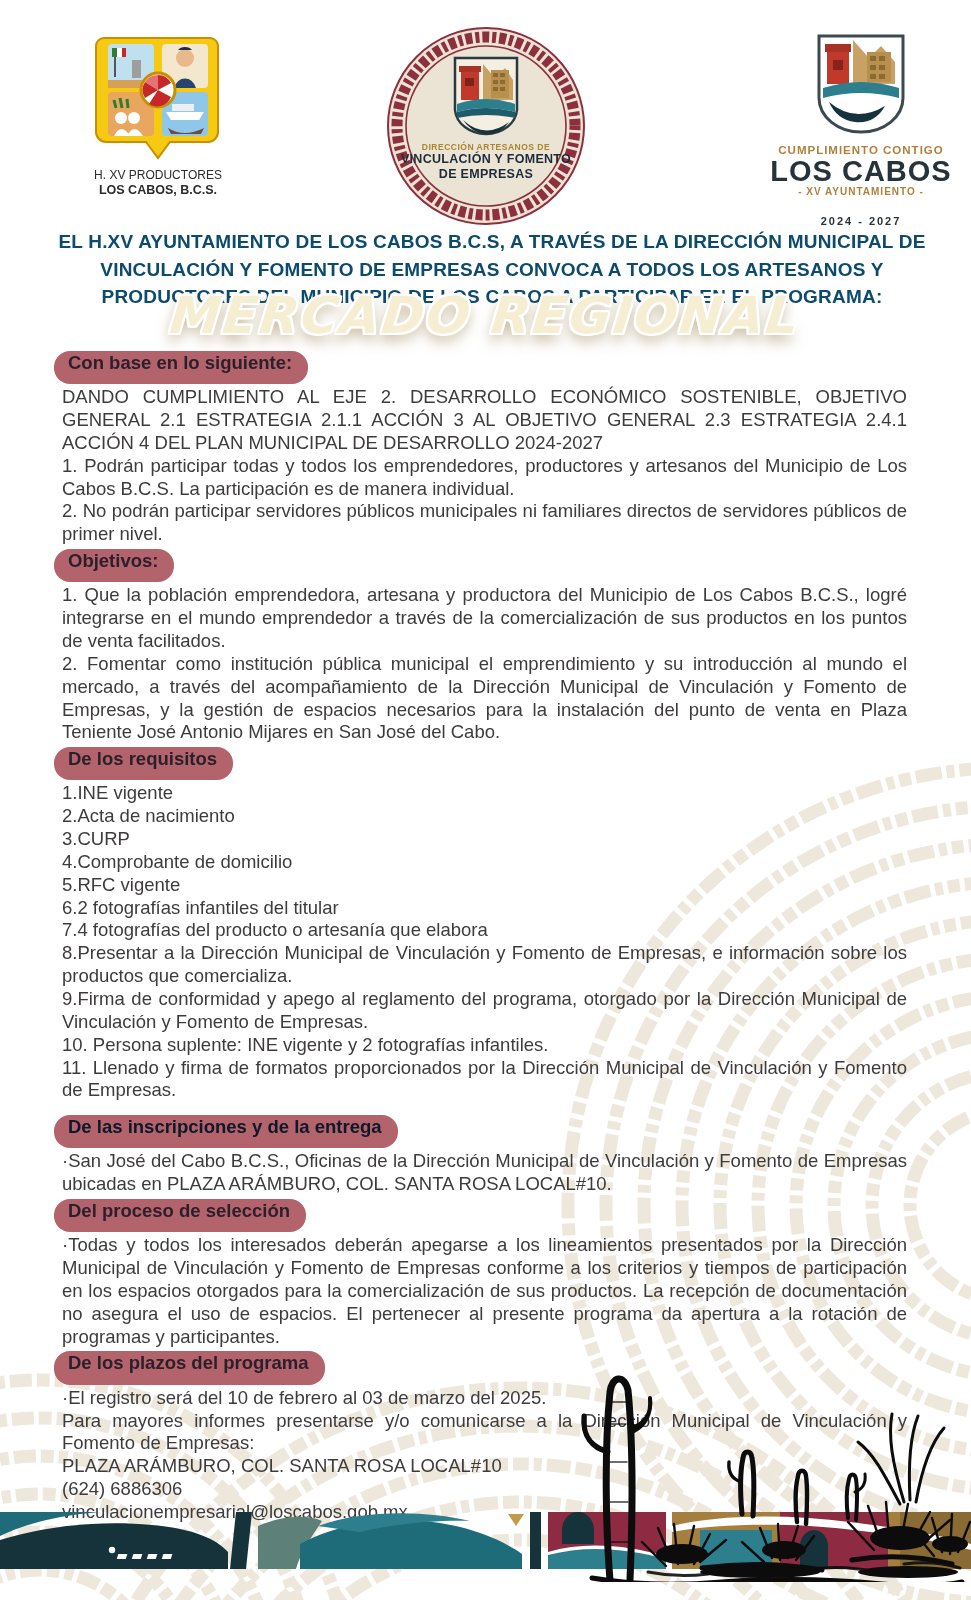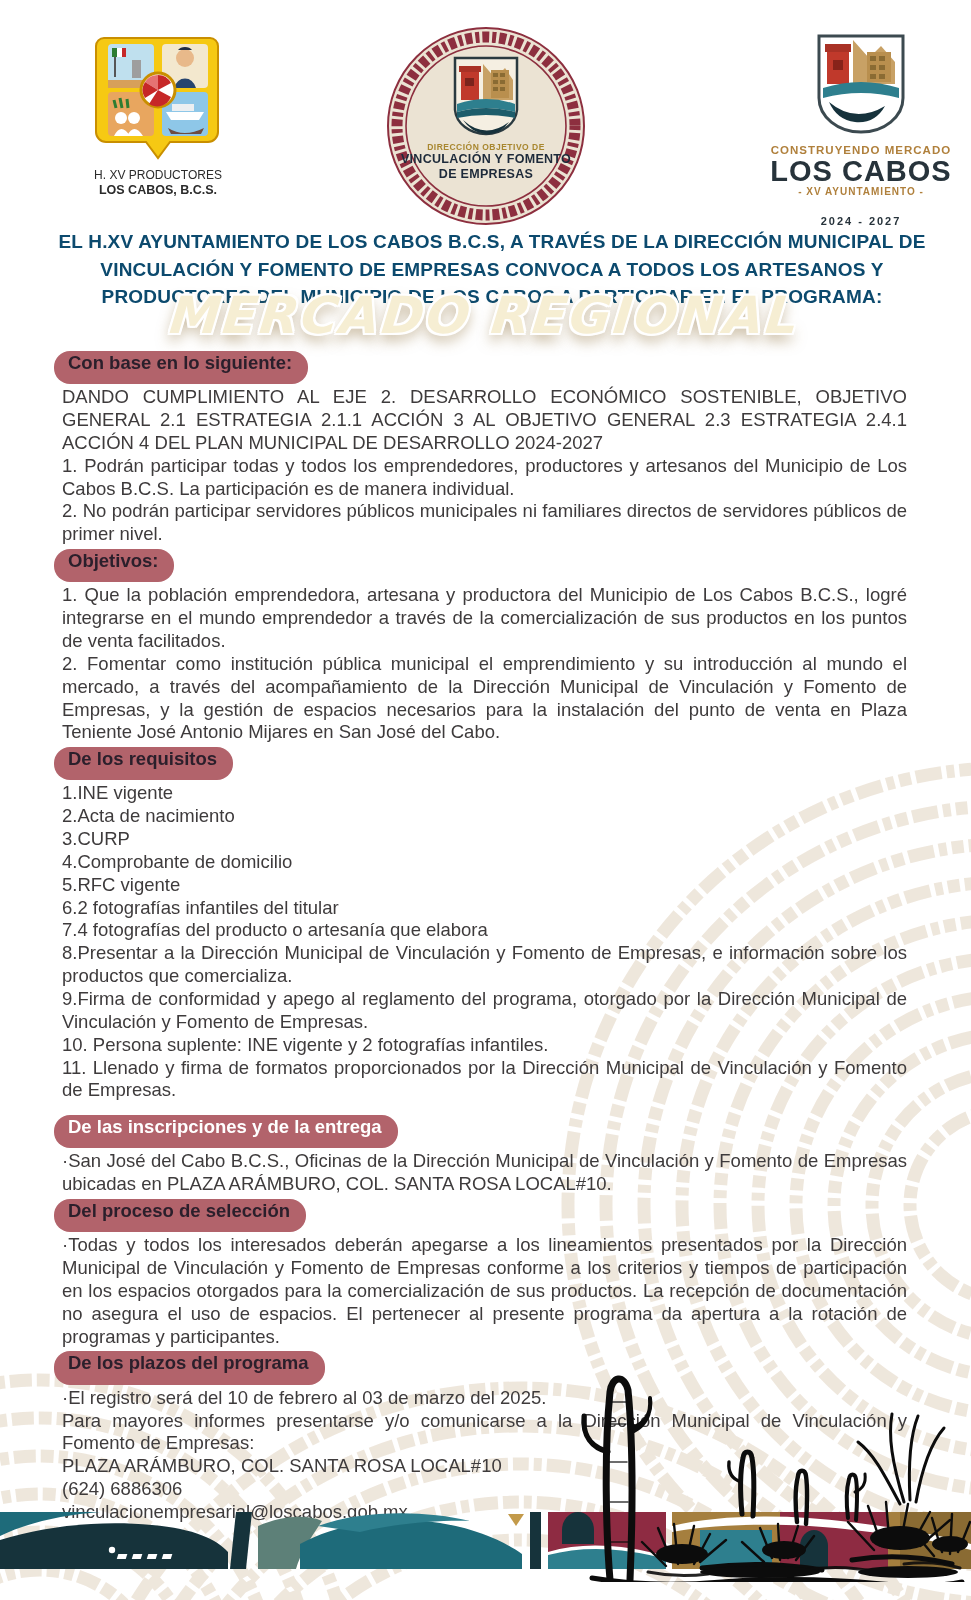--- a/index.html
+++ b/index.html
@@ -136,21 +136,21 @@
               <rect x="47" y="24" width="5" height="4"></rect>
               <rect x="40" y="31" width="5" height="4"></rect>
               <rect x="47" y="31" width="5" height="4"></rect>
             </g>
           <path d="M4 48 q30 -10 58 0 v8 q-29 -8 -58 0 z" fill="#2e7f8e"></path>
           <path d="M4 56 q30 -8 58 0 v6 q-29 -6 -58 0 z" fill="#1d5d6b"></path>
           <path d="M10 64 q22 20 46 2 q-10 14 -24 12 q-14 -2 -22 -14 z" fill="#16323c"></path>
         </g>
       </svg>
       <div class="seal-texts">
-        <div class="seal-l1">DIRECCIÓN OBJETIVO DE</div>
+        <div class="seal-l1">DIRECCIÓN ARTESANOS DE</div>
         <div class="seal-l2">VINCULACIÓN Y FOMENTO</div>
         <div class="seal-l3">DE EMPRESAS</div>
       </div>
     </div>
 
     <div class="logo-right">
       <svg width="92" height="104" viewBox="0 0 92 104">
         <path d="M4 4 h84 v62 a42 34 0 0 1 -42 34 a42 34 0 0 1 -42 -34 z" fill="#ffffff" stroke="#3c4a50" stroke-width="3"></path>
         <rect x="12" y="18" width="22" height="34" fill="#c0392b"></rect>
         <rect x="10" y="12" width="26" height="8" fill="#a93226"></rect>
@@ -161,35 +161,35 @@
             <rect x="55" y="24" width="6" height="5"></rect>
             <rect x="64" y="24" width="6" height="5"></rect>
             <rect x="55" y="33" width="6" height="5"></rect>
             <rect x="64" y="33" width="6" height="5"></rect>
             <rect x="55" y="42" width="6" height="5"></rect>
             <rect x="64" y="42" width="6" height="5"></rect>
           </g>
         <path d="M8 56 q38 -12 76 0 v10 q-38 -10 -76 0 z" fill="#2e7f8e"></path>
         <path d="M14 70 q26 22 56 4 q-10 18 -30 16 q-18 -2 -26 -20 z" fill="#16323c"></path>
       </svg>
-      <div class="lr1">CONSTRUYENDO MERCADO</div>
+      <div class="lr1">CUMPLIMIENTO CONTIGO</div>
       <div class="lr2">LOS CABOS</div>
       <div class="lr3">- XV AYUNTAMIENTO -</div>
       <div class="lr4">2024 - 2027</div>
     </div>
   </div>
 
   <div class="intro">EL H.XV AYUNTAMIENTO DE LOS CABOS B.C.S, A TRAVÉS DE LA DIRECCIÓN MUNICIPAL DE VINCULACIÓN Y FOMENTO DE EMPRESAS CONVOCA A TODOS LOS ARTESANOS Y PRODUCTORES DEL MUNICIPIO DE LOS CABOS A PARTICIPAR EN EL PROGRAMA:</div>
   <div class="big-title" style="color: rgb(246, 238, 211);">MERCADO REGIONAL</div>
 
   <div class="content" style="color: rgb(62, 59, 60);">
       <section class="sec"><div class="badge" style="background: rgb(178, 99, 107); color: rgb(43, 31, 43);">Con base en lo siguiente:</div><p class="para just">DANDO CUMPLIMIENTO AL EJE 2. DESARROLLO ECONÓMICO SOSTENIBLE, OBJETIVO GENERAL 2.1 ESTRATEGIA 2.1.1 ACCIÓN 3 AL OBJETIVO GENERAL 2.3 ESTRATEGIA 2.4.1 ACCIÓN 4 DEL PLAN MUNICIPAL DE DESARROLLO 2024-2027</p><p class="para just">1. Podrán participar todas y todos los emprendedores, productores y artesanos del Municipio de Los Cabos B.C.S. La participación es de manera individual.</p><p class="para just">2. No podrán participar servidores públicos municipales ni familiares directos de servidores públicos de primer nivel.</p></section>
       <section class="sec"><div class="badge" style="background: rgb(178, 99, 107); color: rgb(43, 31, 43);">Objetivos:</div><p class="para just">1. Que la población emprendedora, artesana y productora del Municipio de Los Cabos B.C.S., logré integrarse en el mundo emprendedor a través de la comercialización de sus productos en los puntos de venta facilitados.</p><p class="para just">2. Fomentar como institución pública municipal el emprendimiento y su introducción al mundo el mercado, a través del acompañamiento de la Dirección Municipal de Vinculación y Fomento de Empresas, y la gestión de espacios necesarios para la instalación del punto de venta en Plaza Teniente José Antonio Mijares en San José del Cabo.</p></section>
       <section class="sec"><div class="badge" style="background: rgb(178, 99, 107); color: rgb(43, 31, 43);">De los requisitos</div><p class="para">1.INE vigente</p><p class="para">2.Acta de nacimiento</p><p class="para">3.CURP</p><p class="para">4.Comprobante de domicilio</p><p class="para">5.RFC vigente</p><p class="para">6.2 fotografías infantiles del titular</p><p class="para">7.4 fotografías del producto o artesanía que elabora</p><p class="para just">8.Presentar a la Dirección Municipal de Vinculación y Fomento de Empresas, e información sobre los productos que comercializa.</p><p class="para just">9.Firma de conformidad y apego al reglamento del programa, otorgado por la Dirección Municipal de Vinculación y Fomento de Empresas.</p><p class="para">10. Persona suplente: INE vigente y 2 fotografías infantiles.</p><p class="para just">11. Llenado y firma de formatos proporcionados por la Dirección Municipal de Vinculación y Fomento de Empresas.</p></section>
-      <section class="sec"><div class="badge" style="background: rgb(178, 99, 107); color: #ffffff; margin-top: 12px;">De las inscripciones y de la entrega</div><p class="para just">·San José del Cabo B.C.S., Oficinas de la Dirección Municipal de Vinculación y Fomento de Empresas ubicadas en PLAZA ARÁMBURO, COL. SANTA ROSA LOCAL#10.</p></section>
+      <section class="sec"><div class="badge" style="background: rgb(178, 99, 107); color: #0f172a; margin-top: 12px;">De las inscripciones y de la entrega</div><p class="para just">·San José del Cabo B.C.S., Oficinas de la Dirección Municipal de Vinculación y Fomento de Empresas ubicadas en PLAZA ARÁMBURO, COL. SANTA ROSA LOCAL#10.</p></section>
       <section class="sec"><div class="badge" style="background: rgb(178, 99, 107); color: rgb(43, 31, 43);">Del proceso de selección</div><p class="para just">·Todas y todos los interesados deberán apegarse a los lineamientos presentados por la Dirección Municipal de Vinculación y Fomento de Empresas conforme a los criterios y tiempos de participación en los espacios otorgados para la comercialización de sus productos. La recepción de documentación no asegura el uso de espacios. El pertenecer al presente programa da apertura a la rotación de programas y participantes.</p></section>
       <section class="sec"><div class="badge" style="background: rgb(178, 99, 107); color: rgb(43, 31, 43);">De los plazos del programa</div><p class="para">·El registro será del 10 de febrero al 03 de marzo del 2025.</p><p class="para just">Para mayores informes presentarse y/o comunicarse a la Dirección Municipal de Vinculación y Fomento de Empresas:</p><p class="para">PLAZA ARÁMBURO, COL. SANTA ROSA LOCAL#10</p><p class="para">(624) 6886306</p><p class="para">vinculacionempresarial@loscabos.gob.mx</p></section>
     </div>
 
   <svg class="band" width="971" height="57" viewBox="0 0 971 57">
 
     <path d="M0 57 L0 28 C45 14 100 8 152 13 C195 17 216 27 228 40 L228 57 Z" fill="#16333b"></path>
     <path d="M0 0 L100 0 C62 3 26 11 0 24 Z" fill="#1e6b7a"></path>
     <circle cx="112" cy="38" r="3.2" fill="#ffffff"></circle>
     <g fill="#ffffff">

